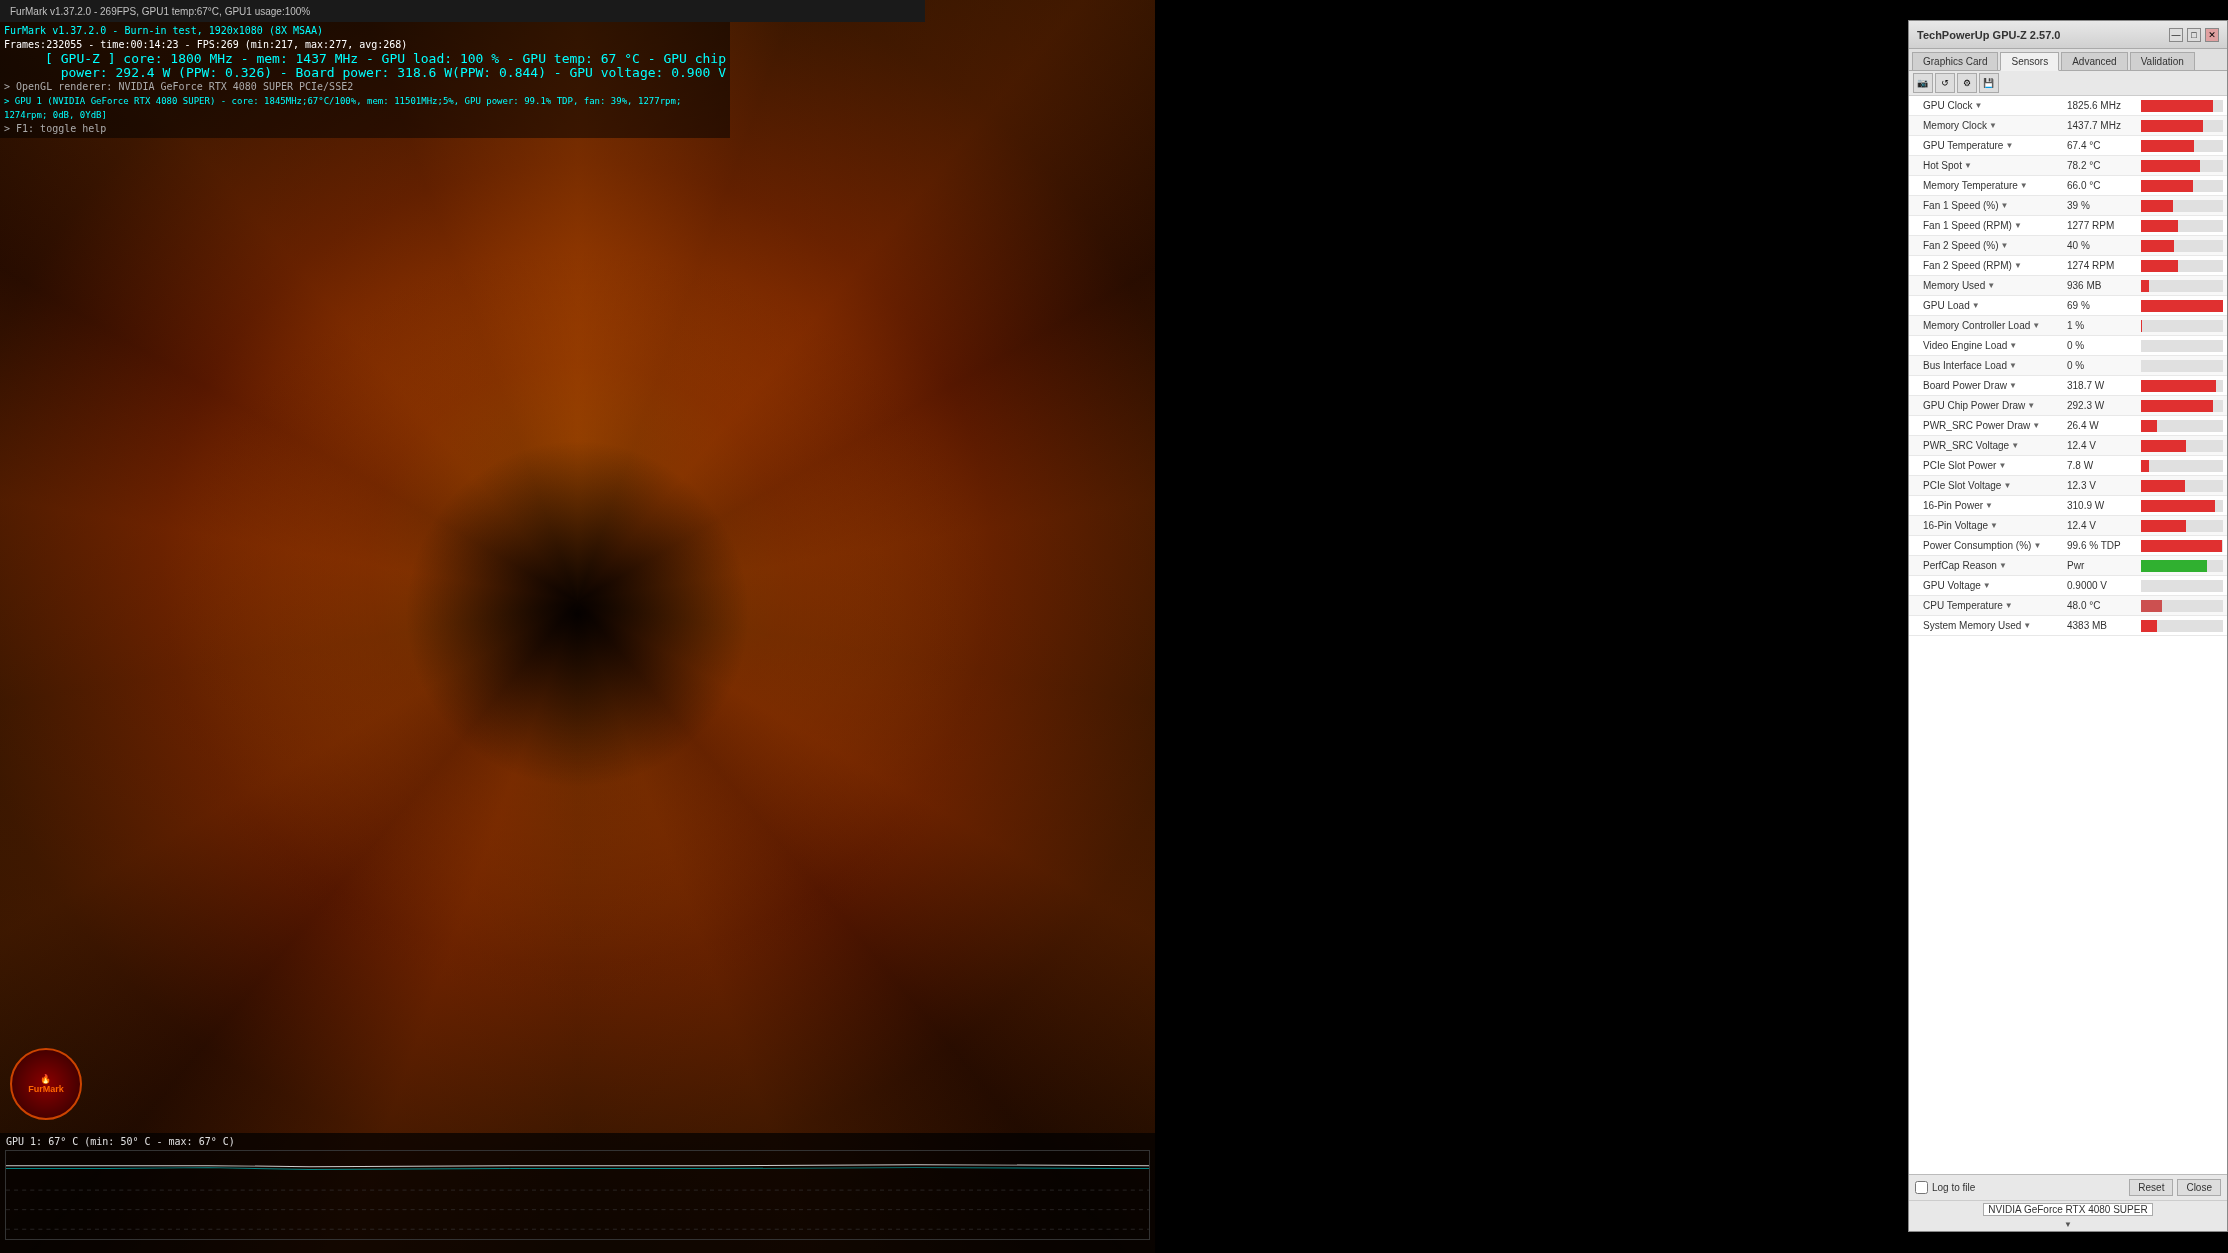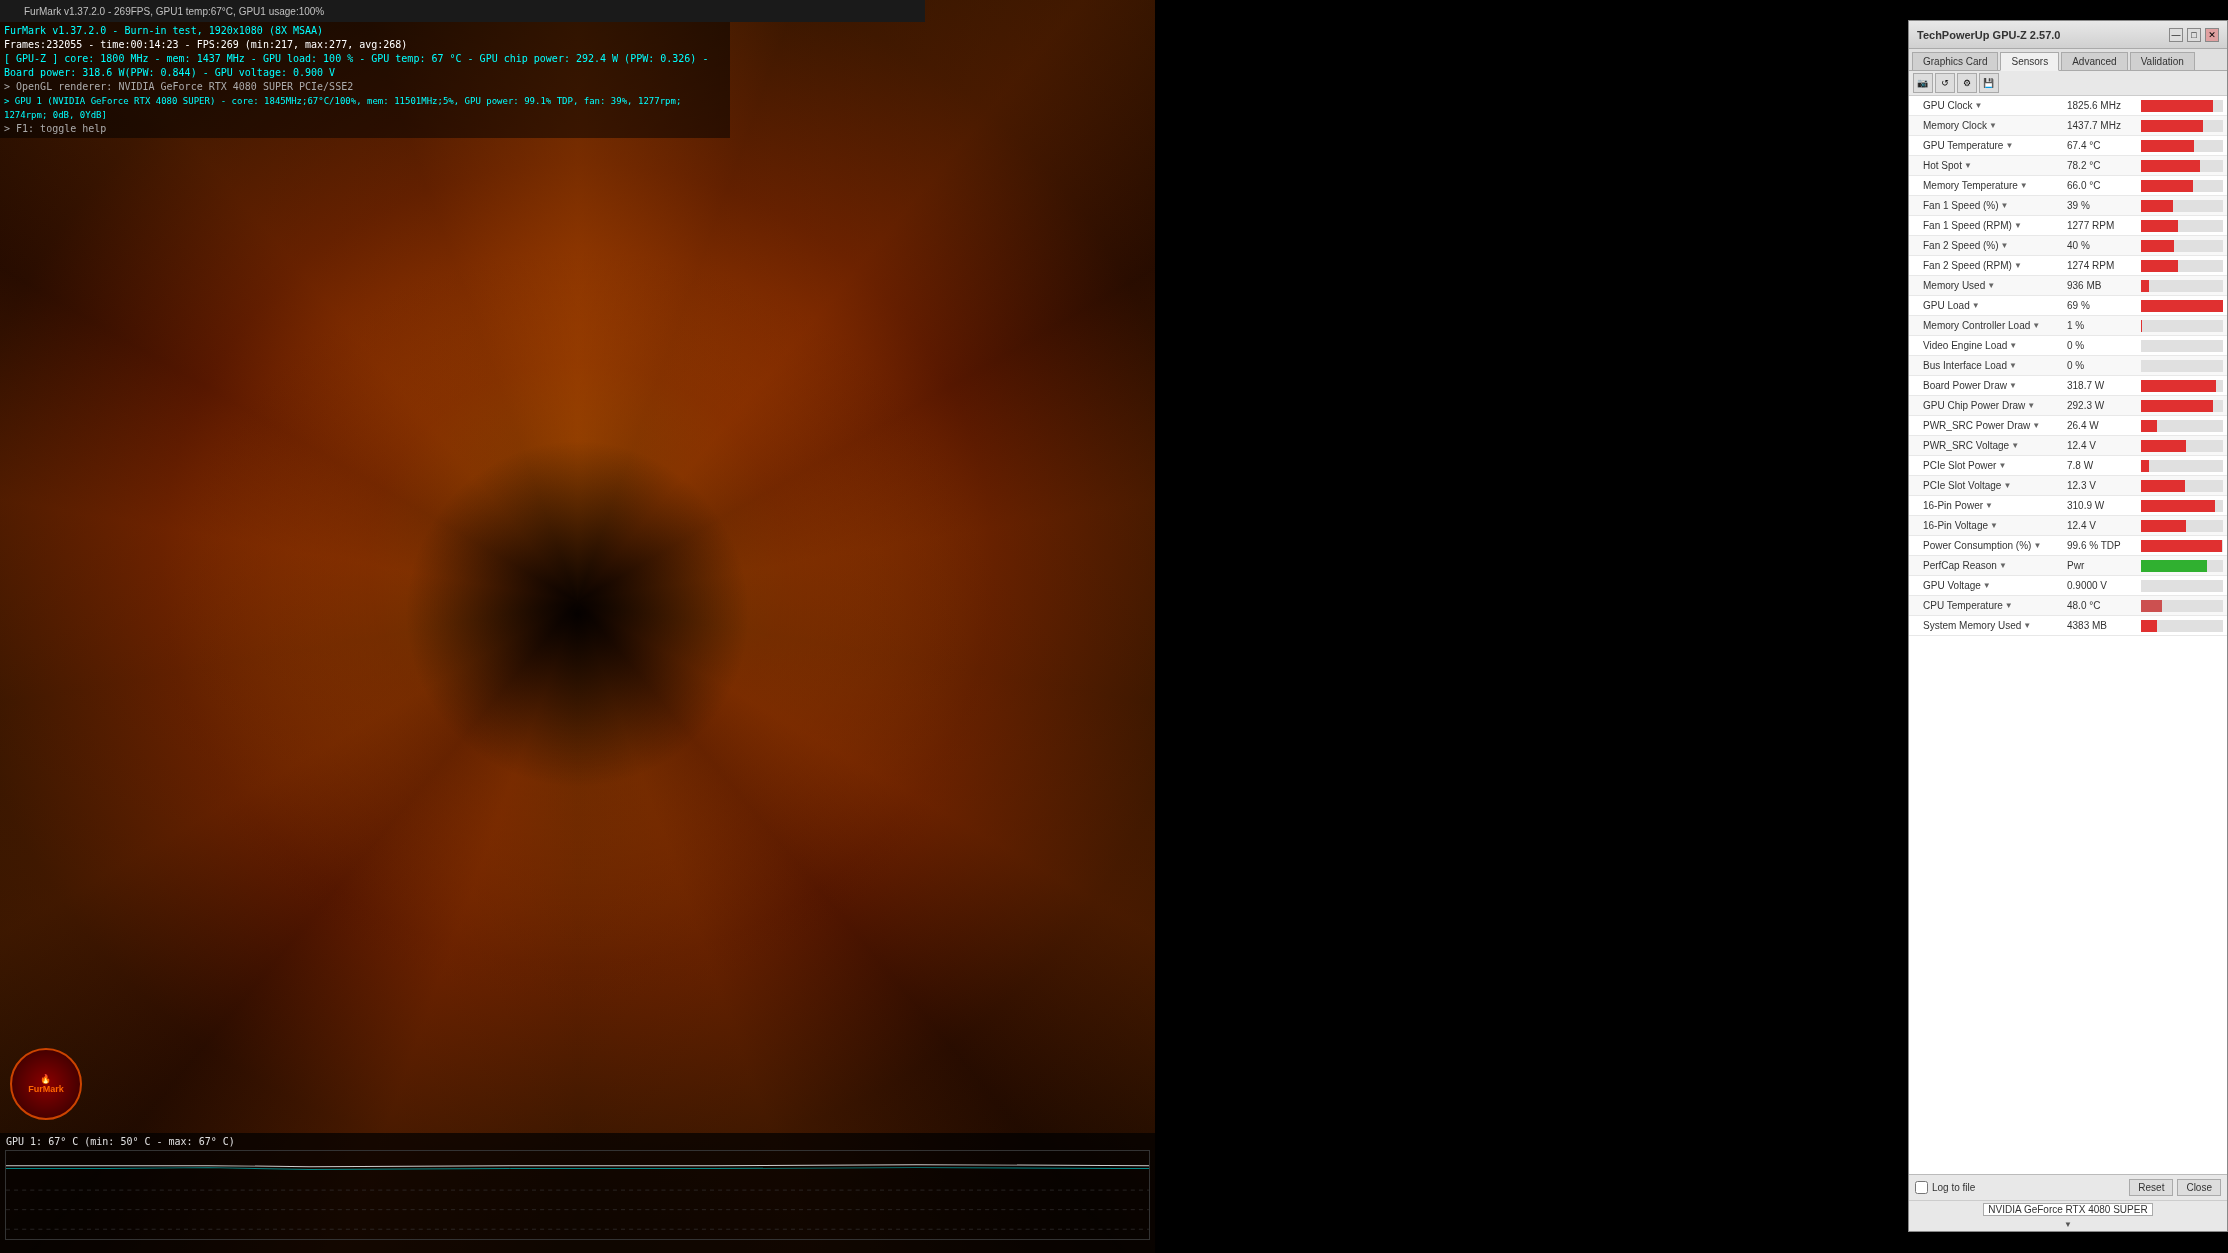--- a/index.html
+++ b/index.html
@@ -53,21 +53,21 @@
 
     
     #furmark-titlebar {
       position: absolute;
       top: 0; left: 0;
       width: 925px;
       height: 22px;
       background: #1a1a1a;
       display: flex;
       align-items: center;
-      padding: 0 24px;
+      padding: 0 10px;
       z-index: 10;
     }
     #furmark-titlebar span {
       color: #c0c0c0;
       font-size: 10px;
     }
 
     
     #furmark-info {
       position: absolute;
@@ -331,21 +331,21 @@
   <div class="fire-rays"></div>
   <div class="dark-center"></div>
 
   <div id="furmark-titlebar">
     <span>FurMark v1.37.2.0 - 269FPS, GPU1 temp:67°C, GPU1 usage:100%</span>
   </div>
 
   <div id="furmark-info">
     <div class="line cyan">FurMark v1.37.2.0 - Burn-in test, 1920x1080 (8X MSAA)</div>
     <div class="line white">Frames:232055 - time:00:14:23 - FPS:269 (min:217, max:277, avg:268)</div>
-    <div class="line cyan" style="font-size:10px;">[ GPU-Z ] core: 1800 MHz - mem: 1437 MHz - GPU load: 100 % - GPU temp: 67 °C - GPU chip power: 292.4 W (PPW: 0.326) - Board power: 318.6 W(PPW: 0.844) - GPU voltage: 0.900 V</div>
+    <div class="line cyan" style="font-size:13px;text-align:right;">[ GPU-Z ] core: 1800 MHz - mem: 1437 MHz - GPU load: 100 % - GPU temp: 67 °C - GPU chip power: 292.4 W (PPW: 0.326) - Board power: 318.6 W(PPW: 0.844) - GPU voltage: 0.900 V</div>
     <div class="line gray">&gt; OpenGL renderer: NVIDIA GeForce RTX 4080 SUPER PCIe/SSE2</div>
     <div class="line cyan" style="font-size:9px;">&gt; GPU 1 (NVIDIA GeForce RTX 4080 SUPER) - core: 1845MHz;67°C/100%, mem: 11501MHz;5%, GPU power: 99.1% TDP, fan: 39%, 1277rpm; 1274rpm; 0dB, 0YdB]</div>
     <div class="line gray">&gt; F1: toggle help</div>
   </div>
 
   <div id="furmark-logo">
     <div class="logo-circle">
       <div class="logo-text">🔥<br>FurMark</div>
     </div>
   </div>

